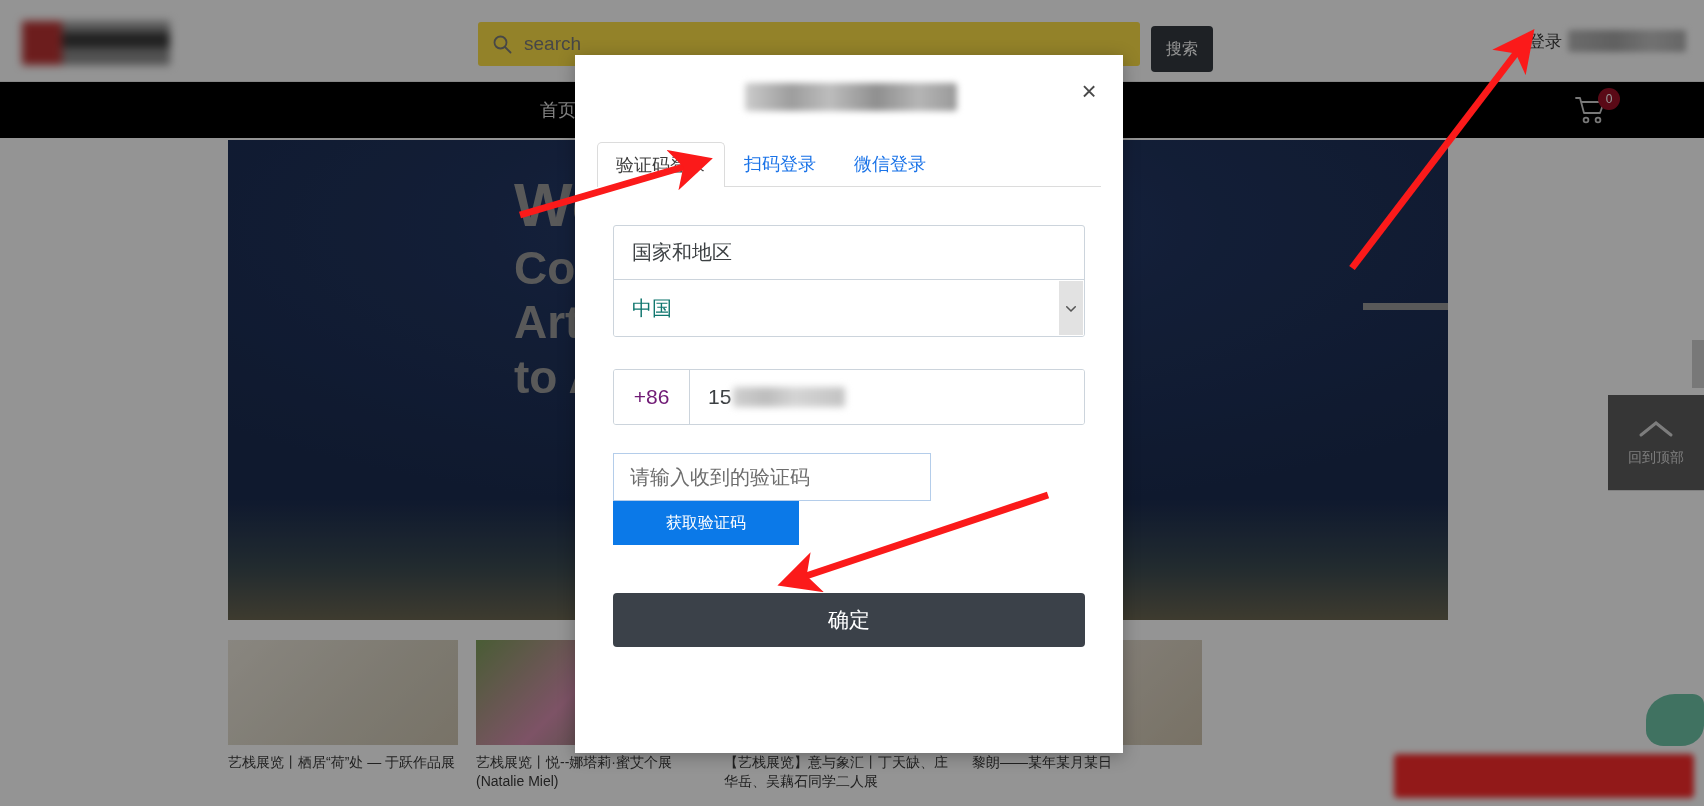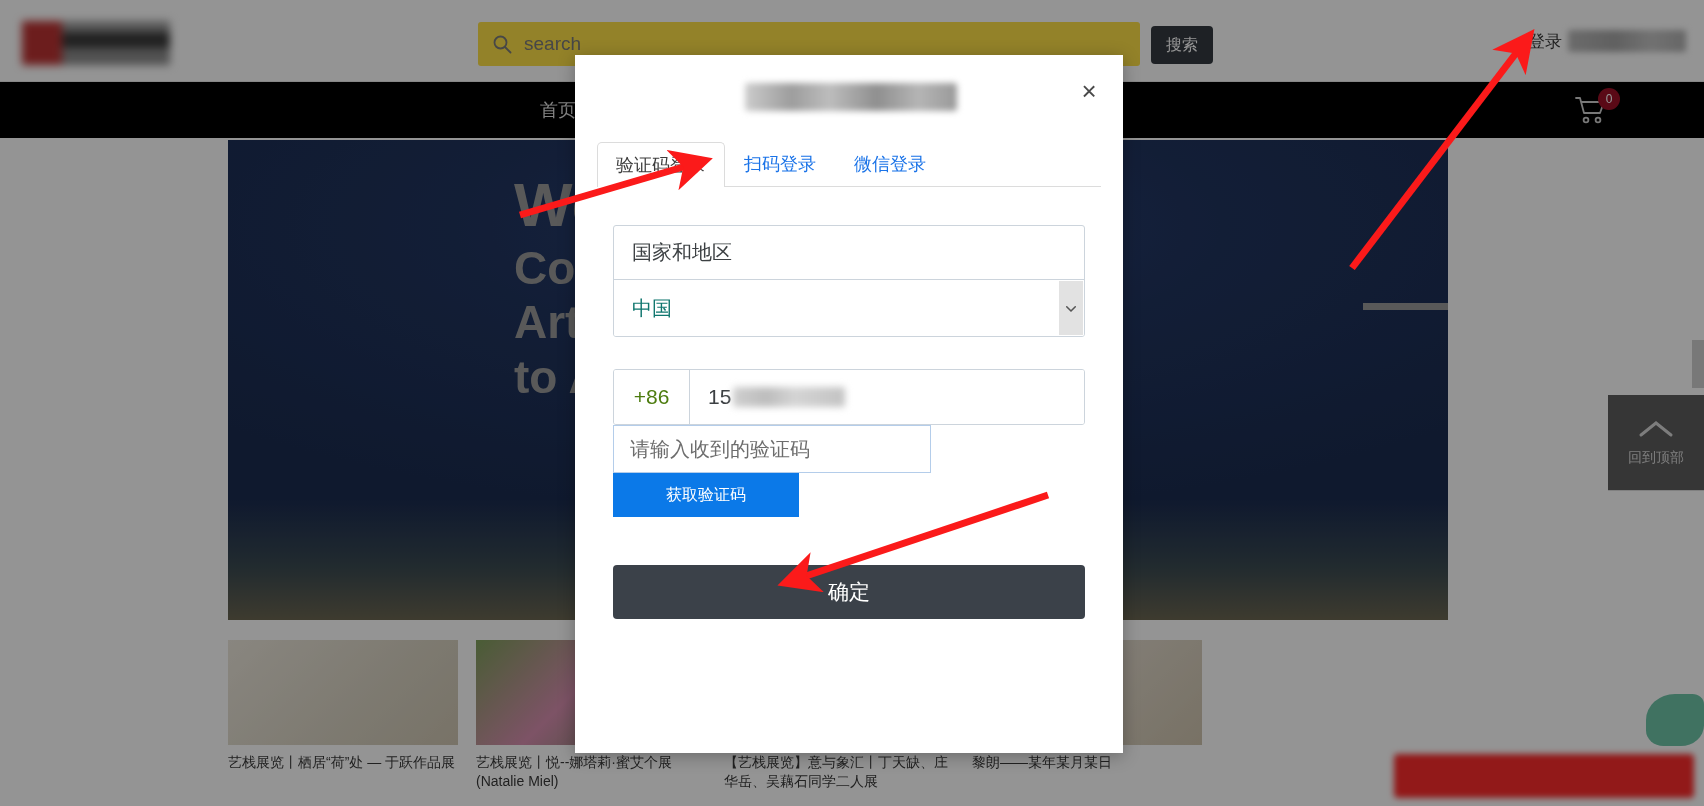--- a/index.html
+++ b/index.html
@@ -34,21 +34,21 @@
   }
   .search-icon { width: 20px; height: 20px; flex: none; margin-right: 12px; }
   .search-input {
     flex: 1; border: 0; outline: 0; background: transparent;
     font-size: 19px; color: #6b6b6b;
     font-family: "Liberation Sans", sans-serif;
   }
   .search-input::placeholder { color: #7a7a7a; }
   .search-btn {
     position: absolute; left: 1151px; top: 22px;
-    width: 62px; height: 38px; border: 0; border-radius: 4px;
+    width: 62px; height: 46px; border: 0; border-radius: 4px;
     background: #343a40; color: #fff; font-size: 16px; cursor: pointer;
     font-family: "Liberation Sans", sans-serif;
   }
   .login-link {
     position: absolute; right: 142px; top: 26px;
     font-size: 17px; color: #333; cursor: pointer;
   }
   .user-blur {
     position: absolute; right: 18px; top: 26px; width: 118px; height: 22px;
     background: linear-gradient(90deg,#b9b9b9,#a6a6a6 40%,#c4c4c4 70%,#b0b0b0);
@@ -189,34 +189,34 @@
     background: #e2e2e2; display: flex; align-items: center; justify-content: center;
     pointer-events: none;
   }
 
   .phone-row {
     margin-top: 32px; display: flex; height: 56px;
     border: 1px solid #ccd4dc; border-radius: 3px; overflow: hidden;
   }
   .phone-cc {
     width: 76px; display: flex; align-items: center; justify-content: center;
-    font-size: 21px; color: #4d7c0f; border-right: 1px solid #ccd4dc; background: #fff;
+    font-size: 21px; color: #701a75; border-right: 1px solid #ccd4dc; background: #fff;
   }
   .phone-num {
     flex: 1; position: relative; display: flex; align-items: center;
     padding: 0 18px; background: #fff; text-align: center;
   }
   .phone-visible { font-size: 21px; color: #3c4043; }
   .phone-blur {
     width: 112px; height: 20px; margin-left: 2px;
     background: linear-gradient(90deg,#cfcfcf,#bdbdbd 30%,#d4d4d4 55%,#c3c3c3);
     filter: blur(3.5px); border-radius: 2px;
   }
 
-  .code-row { }
+  .code-row { margin-top: 28px; }
   .code-input {
     width: 318px; height: 48px; padding: 0 16px;
     border: 1px solid #b4cdea; outline: 0; background: #fff;
     font-size: 20px; color: #3c4043;
     font-family: "Liberation Sans", sans-serif;
   }
   .code-input::placeholder { color: #6d6d6d; }
   .code-btn {
     display: block; width: 186px; height: 44px; border: 0;
     background: #0b79e8; color: #fff; font-size: 16px; cursor: pointer;

